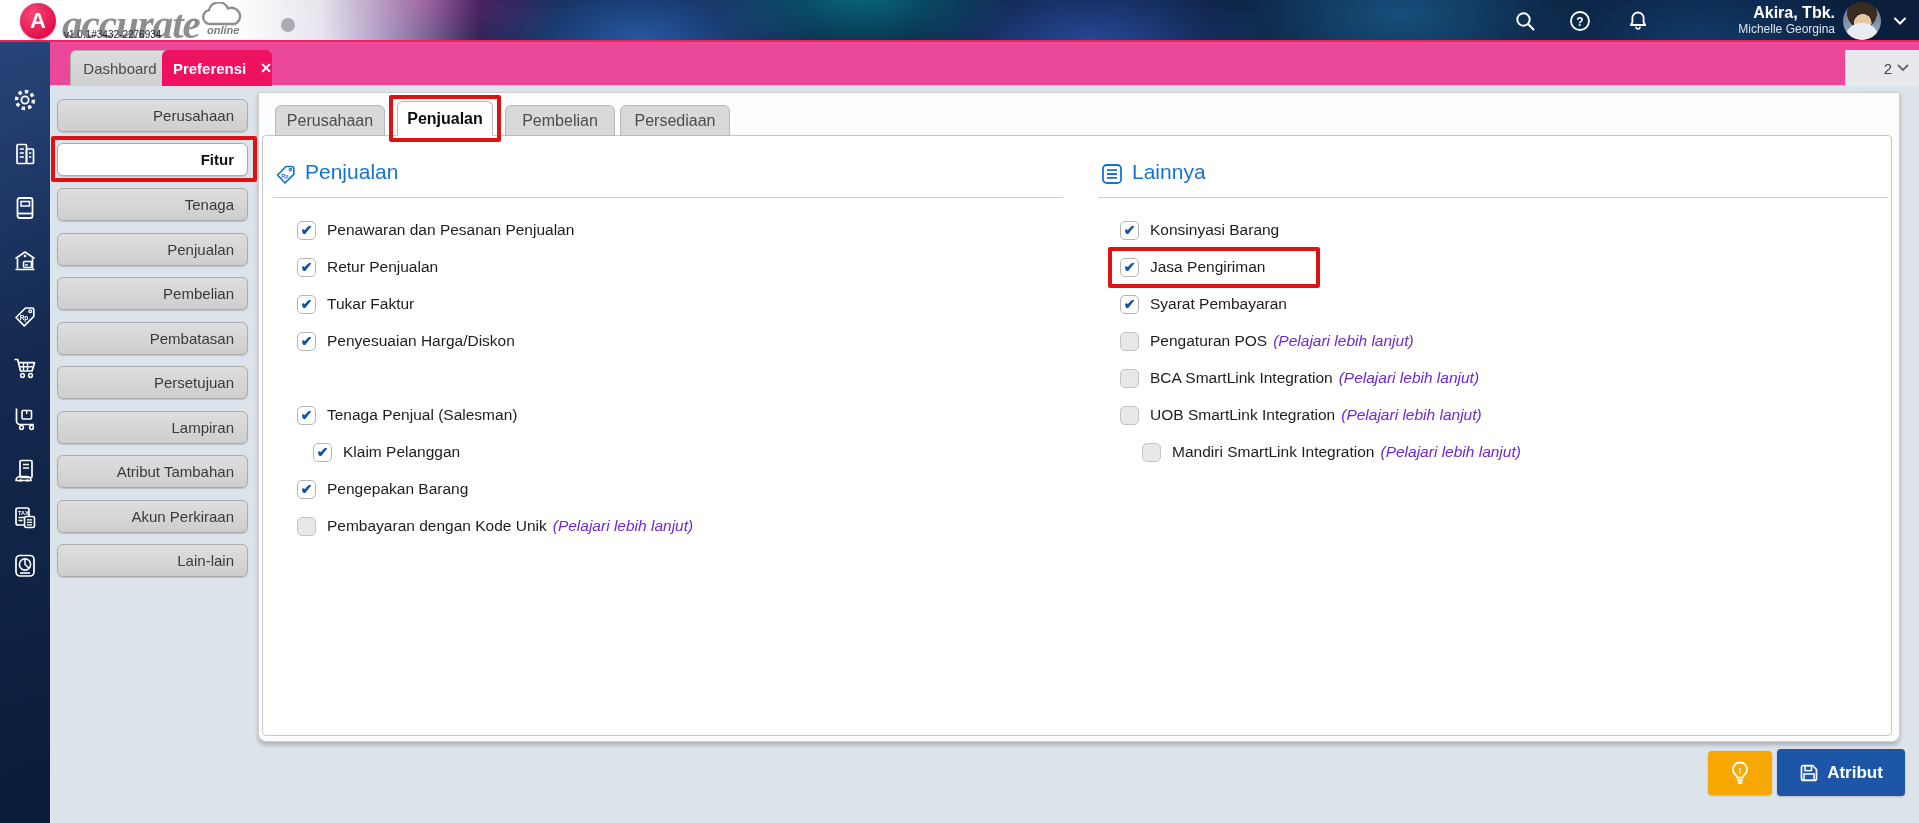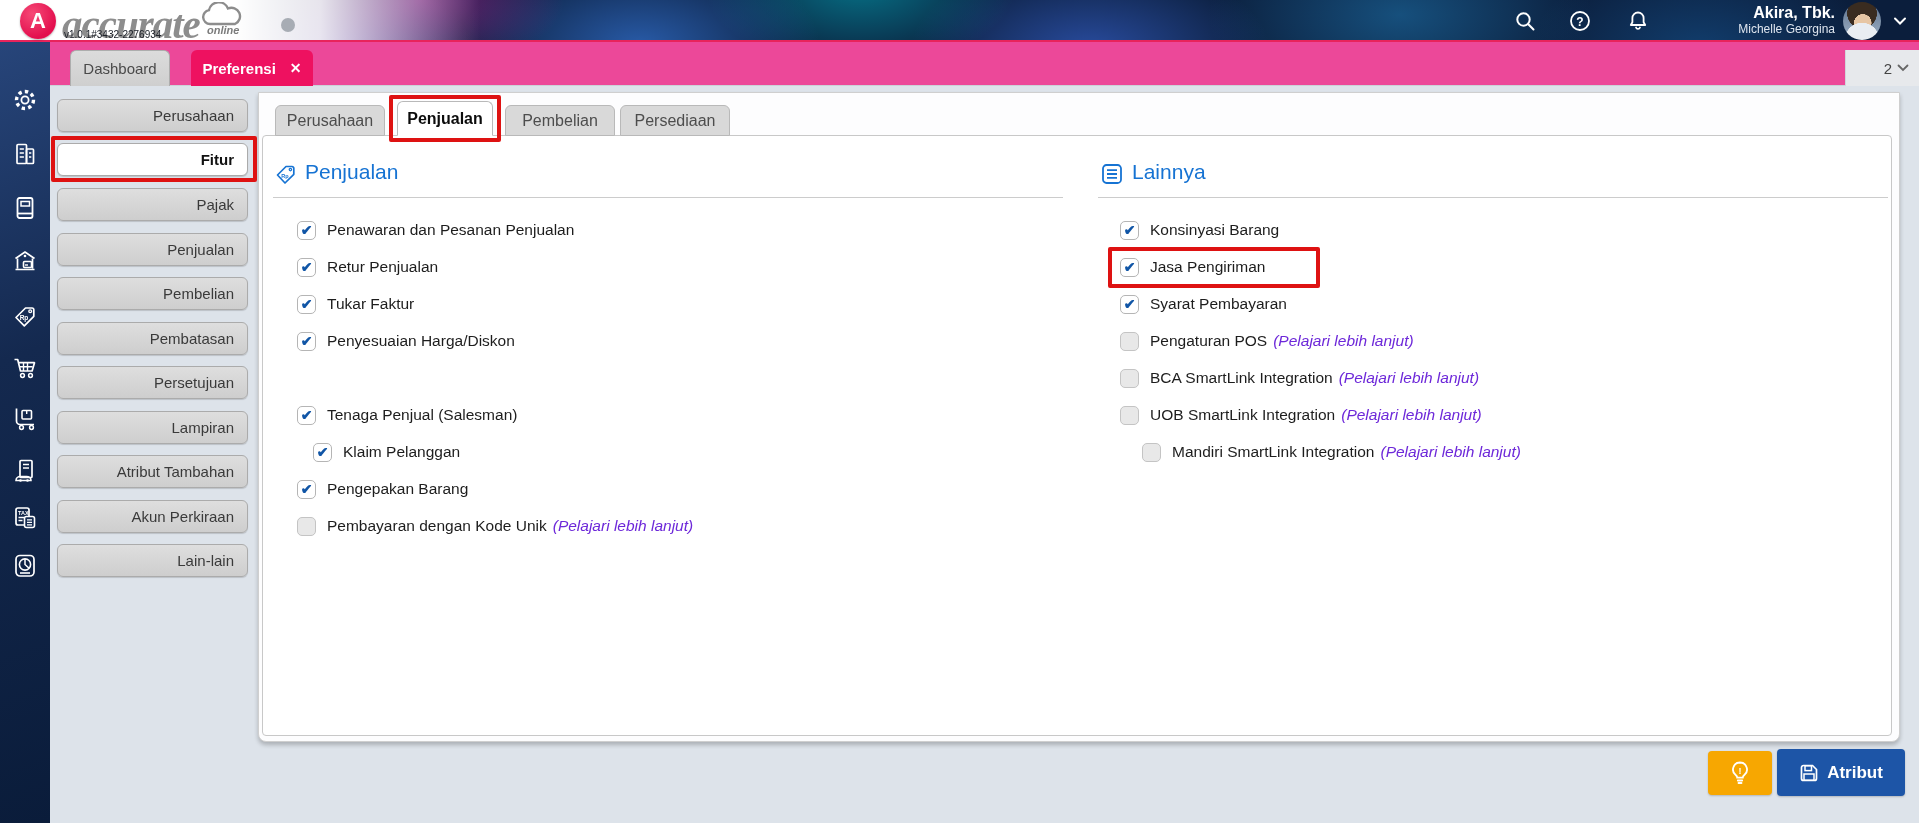--- a/index.html
+++ b/index.html
@@ -192,40 +192,40 @@
       <circle cx="14" cy="12.5" r="5.6" fill="none" stroke="#fff" stroke-width="1.6"></circle>
       <path d="M14 6.9v5.6l4.1 3.8" fill="none" stroke="#fff" stroke-width="1.5"></path>
       <path d="M9 21h10" stroke="#fff" stroke-width="1.6"></path>
     </svg>
   </div>
 
   <div class="tabstrip">
     <div class="doctab inactive" style="left:20px;width:100px;">
       <span>Dashboard</span>
     </div>
-    <div class="doctab active" style="left:141px;width:122px;">
+    <div class="doctab active" style="left:112px;width:110px;justify-content:flex-end;">
       <span>Preferensi</span>
       <span class="x">✕</span>
     </div>
     <div class="overflow-tile">
       <span>2</span>
       <svg width="12" height="8" viewBox="0 0 12 8">
         <path d="M1.5 1.5l4.5 4.5 4.5-4.5" fill="none" stroke="#666" stroke-width="1.8" stroke-linecap="round"></path>
       </svg>
     </div>
   </div>
 
   <div class="pnav" style="top:99px;">
       <span>Perusahaan</span>
     </div>
   <div class="pnav active" style="top:143px;">
       <span>Fitur</span>
     </div>
   <div class="pnav" style="top:188px;">
-      <span>Pajak</span>
+      <span>Tenaga</span>
     </div>
   <div class="pnav" style="top:233px;">
       <span>Penjualan</span>
     </div>
   <div class="pnav" style="top:277px;">
       <span>Pembelian</span>
     </div>
   <div class="pnav" style="top:322px;">
       <span>Pembatasan</span>
     </div>

